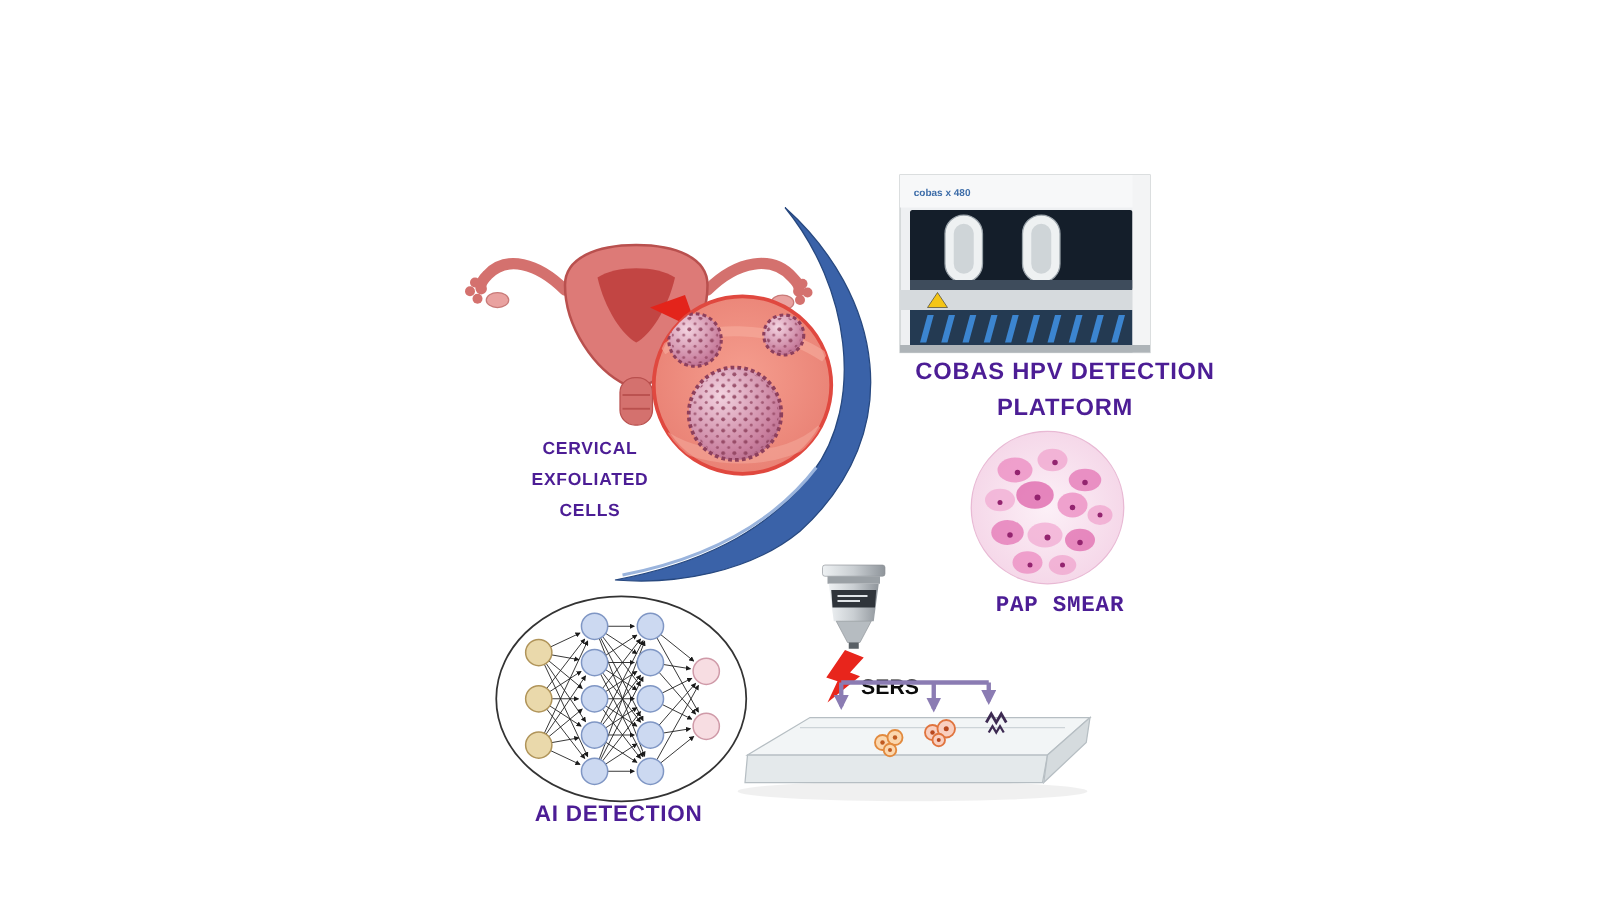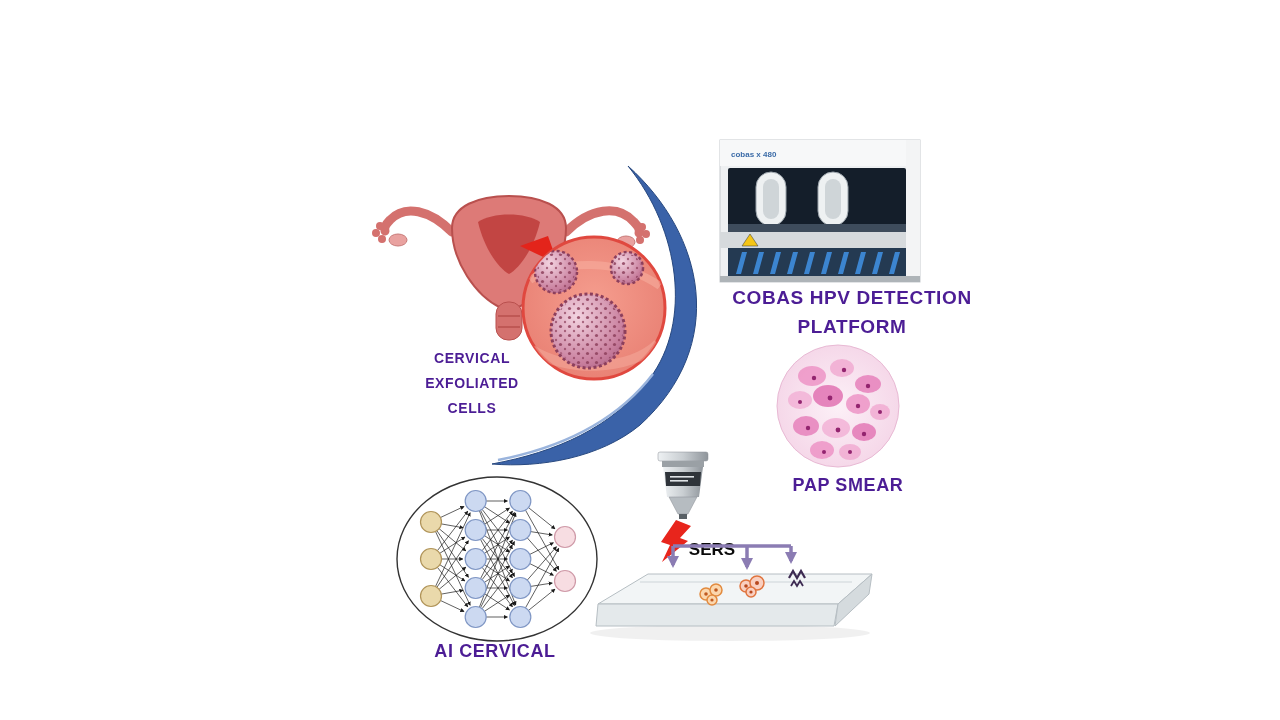--- a/index.html
+++ b/index.html
@@ -7,21 +7,21 @@
     position:relative;width:1280px;height:720px;background:#ffffff;
     overflow:hidden;font-family:"Liberation Sans",sans-serif;
   }
   .art{position:absolute;left:0;top:0;width:1280px;height:720px;}
   .label{
     position:absolute;font-weight:bold;color:#4c1d95;text-align:center;
     white-space:pre-line;letter-spacing:.6px;
   }
   #lbl-cervical{left:383px;top:346px;width:178px;font-size:14px;line-height:25px;}
   #lbl-cobas{left:714px;top:283px;width:276px;font-size:19px;line-height:29px;}
-  #lbl-pap{left:766px;top:475px;width:164px;font-size:18px;}
+  #lbl-pap{left:766px;top:475px;width:164px;font-size:18px;font-family:Liberation Mono, monospace;}
   #lbl-ai{left:416px;top:641px;width:158px;font-size:18px;}
   #lbl-sers{left:690px;top:636px;width:194px;font-size:18px;}
 </style>
 </head>
 <body>
 
 <div class="canvas">
 
   <svg class="art" viewBox="0 0 1280 720">
     <defs>
@@ -299,14 +299,14 @@
       </g>
     </g>
   </svg>
 
   <div class="label" id="lbl-cervical">CERVICAL
 EXFOLIATED
 CELLS</div>
   <div class="label" id="lbl-cobas">COBAS HPV DETECTION
 PLATFORM</div>
   <div class="label" id="lbl-pap">PAP SMEAR</div>
-  <div class="label" id="lbl-ai">AI CERVICAL</div>
+  <div class="label" id="lbl-ai">AI DETECTION</div>
 </div>
 
 </body></html>

